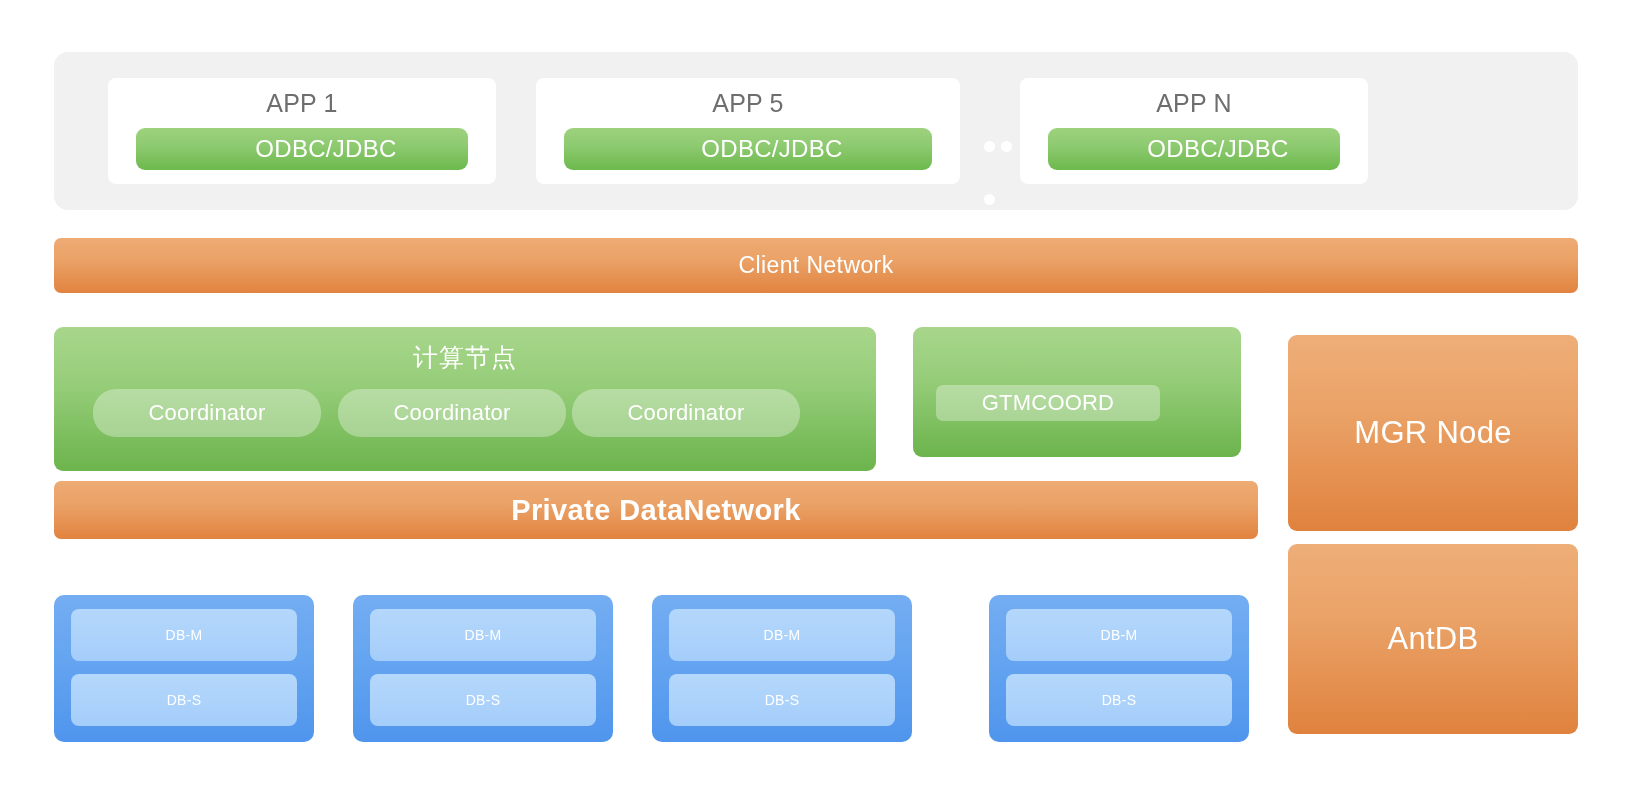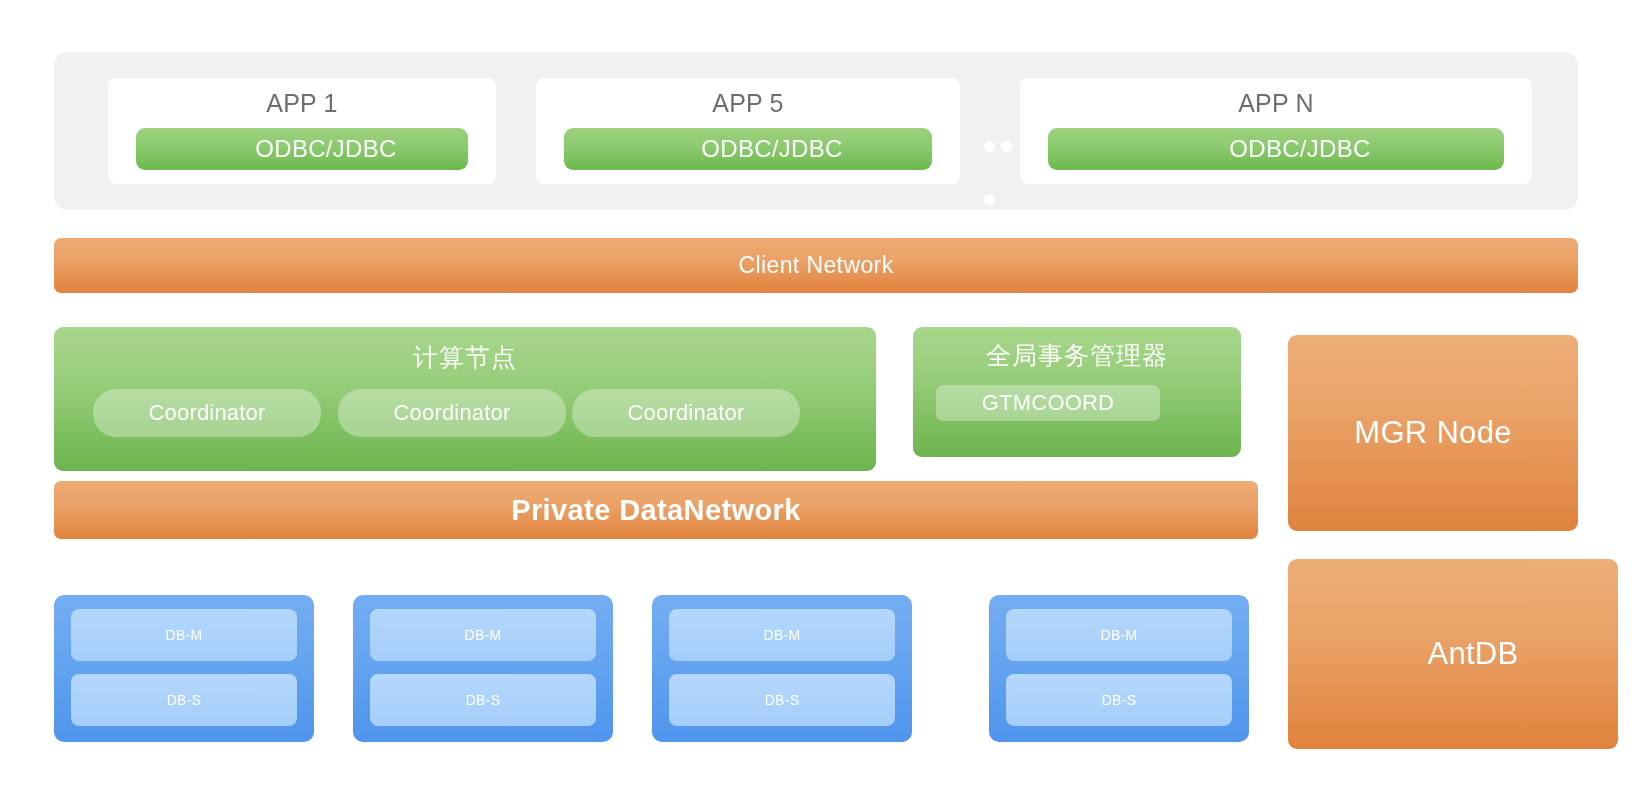--- a/index.html
+++ b/index.html
@@ -35,21 +35,21 @@
   .app-card {
     position: absolute;
     top: 26px;
     height: 106px;
     background: #ffffff;
     border-radius: 8px;
     box-sizing: border-box;
   }
   .app-card-1 { left: 38px;  width: 388px; margin-left: 16px; }
   .app-card-2 { left: 482px; width: 424px; }
-  .app-card-n { left: 966px; width: 512px; }
+  .app-card-n { left: 966px; width: 348px; }
 
   .app-title {
     position: absolute;
     top: 9px;
     left: 0;
     right: 0;
     text-align: center;
     font-size: 25px;
     color: #6e6e6e;
     letter-spacing: 0.2px;
@@ -162,21 +162,21 @@
     display: flex;
     align-items: center;
     justify-content: center;
     text-align: center;
     font-size: 31px;
     line-height: 42px;
     letter-spacing: 0.3px;
     margin-top: 8px;
   }
   .mgr-node      { top: 327px; height: 196px; }
-  .control-center{ top: 551px; height: 190px; padding-left: 40px; }
+  .control-center{ top: 536px; height: 190px; }
 
   
   .db-group {
     position: absolute;
     top: 595px;
     height: 147px;
     border-radius: 10px;
     background: linear-gradient(to bottom, #74adf2 0%, #64a4f0 45%, #4f95ed 100%);
     box-sizing: border-box;
   }
@@ -233,21 +233,20 @@
   <div class="net-bar client-net">Client Network</div>
 
   <div class="green-box compute-node">
     <div class="green-title">计算节点</div>
     <div class="sub-chip coord-chip coord-1">Coordinator</div>
     <div class="sub-chip coord-chip coord-2">Coordinator</div>
     <div class="sub-chip coord-chip coord-3">Coordinator</div>
   </div>
 
   <div class="green-box gtm-node">
-    <div class="green-title">全局事务管理器</div>
     <div class="sub-chip gtm-chip">GTMCOORD</div>
   </div>
 
   <div class="right-box mgr-node">MGR Node</div>
 
   <div class="net-bar private-net">Private DataNetwork</div>
 
   <div class="right-box control-center">
     <span><span>AntDB</span><br></span>
   </div>

